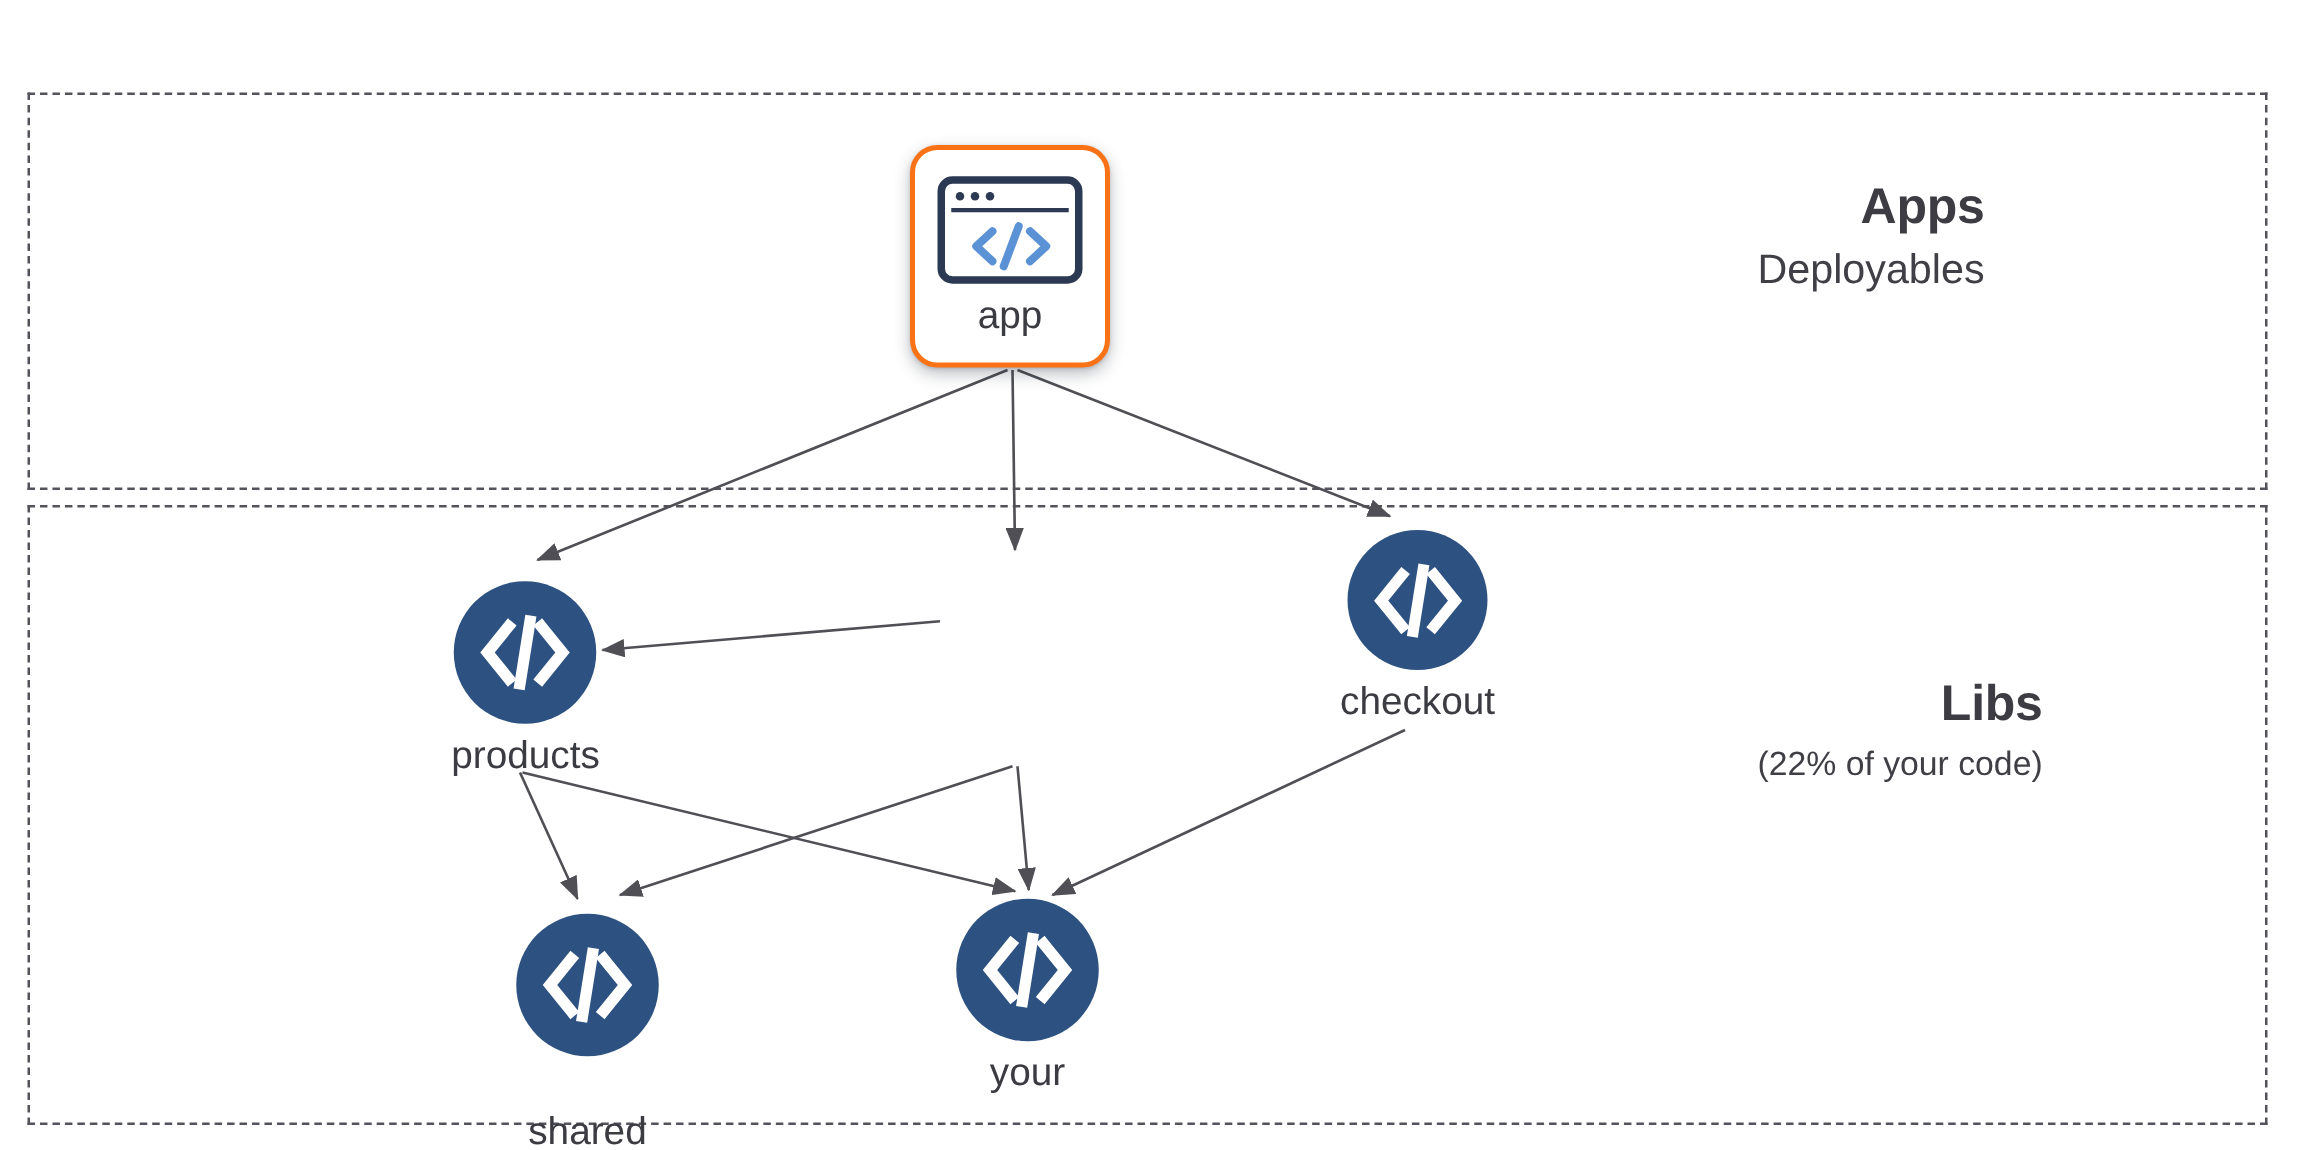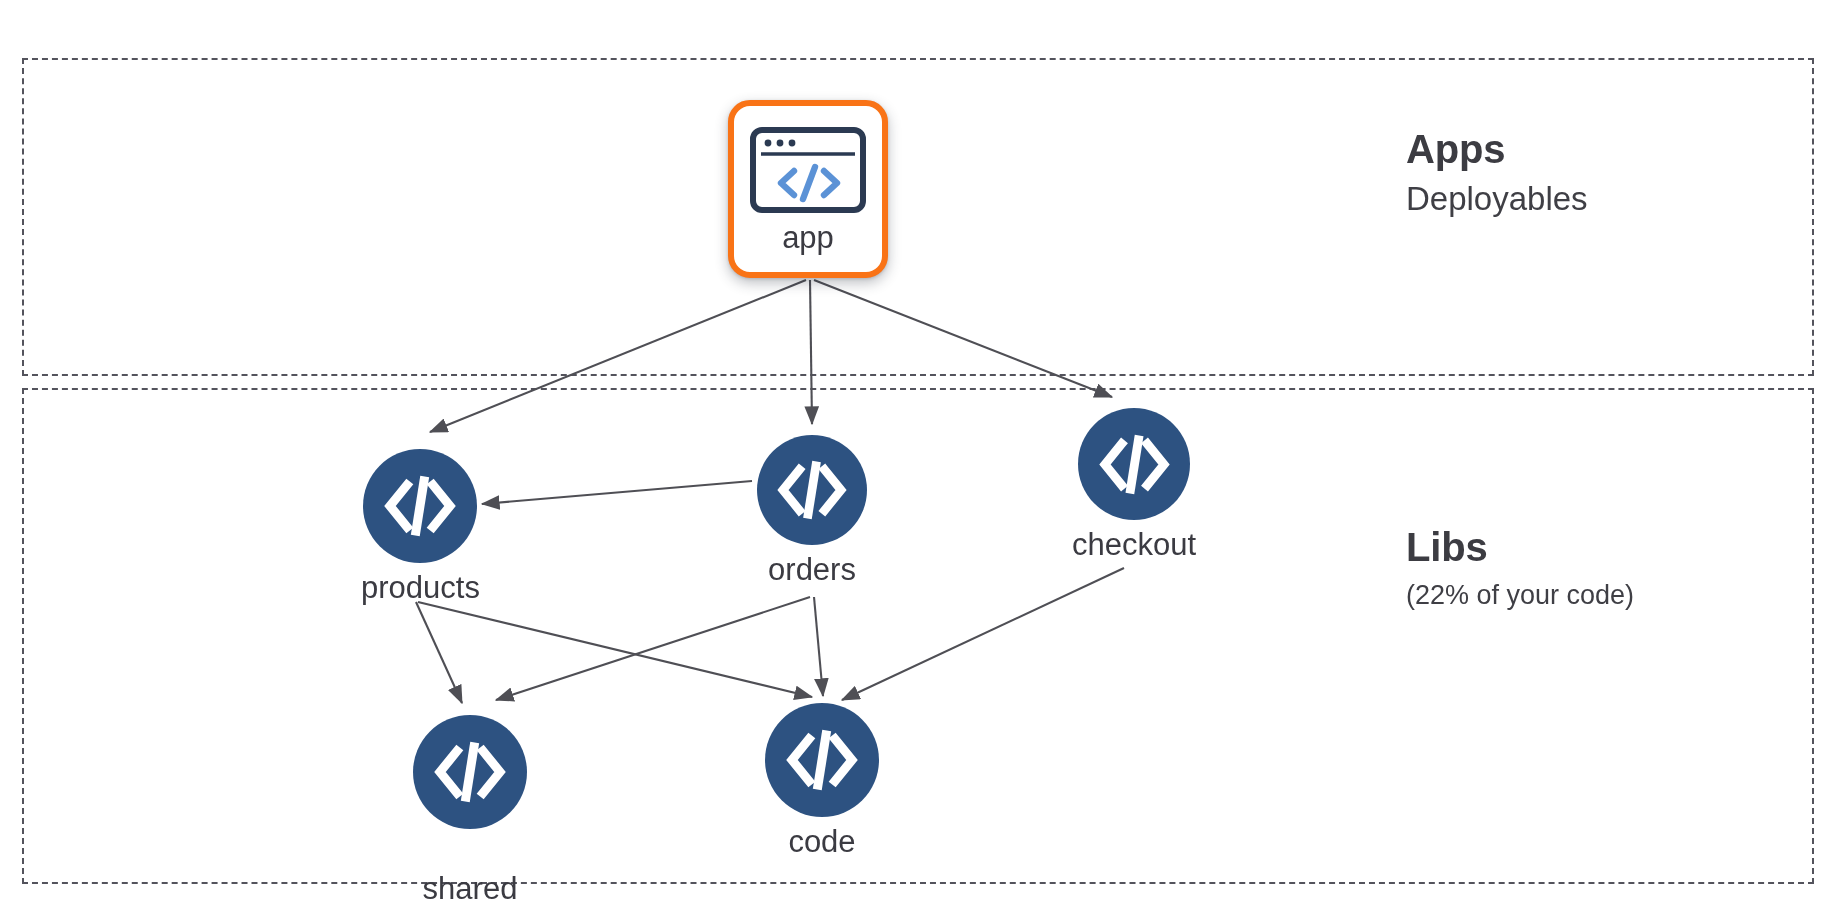--- a/index.html
+++ b/index.html
@@ -10,23 +10,24 @@
   body {
     width: 1838px;
     height: 920px;
     position: relative;
     font-family: "Liberation Sans", "DejaVu Sans", sans-serif;
     overflow: hidden;
   }
 
   #stage {
     position: absolute;
-    left: 0; top: 0;
+    left: 0; top: 16px;
     width: 1838px;
     height: 664px;
+    text-align: right;
   }
 
   
   .layer-box {
     position: absolute;
     border: 2px dashed #53535c;
     box-sizing: border-box;
     background: transparent;
   }
   #apps-box  { left: 22px; top: 58px;  width: 1792px; height: 318px; }
@@ -65,21 +66,21 @@
   }
 
   
   #app-card {
     position: absolute;
     left: 728px;
     top: 100px;
     width: 160px;
     height: 178px;
     background: #ffffff;
-    border: 6px solid #f97316;
+    border: 4px solid #f97316;
     border-radius: 22px;
     box-shadow: 0 5px 13px rgba(40,45,60,0.30), 0 1px 3px rgba(40,45,60,0.18);
     box-sizing: border-box;
     display: flex;
     flex-direction: column;
     align-items: center;
     justify-content: flex-start;
     padding-top: 20px;
   }
   .browser-icon {
@@ -184,32 +185,20 @@
         <g fill="none" stroke="#ffffff" stroke-width="9" stroke-linecap="square" stroke-linejoin="miter">
           <polyline points="24,10 7,31 24,52"></polyline>
           <polyline points="50,10 67,31 50,52"></polyline>
           <line x1="41" y1="6" x2="33" y2="56"></line>
         </g>
       </svg>
     </div>
     <div class="lib-label">products</div>
   </div>
 
-  <div class="lib-node" id="node-orders" style="left:757px; top:435px;">
-    <div class="lib-circle" style="width:110px; height:110px;">
-      <svg width="72" height="60" viewBox="0 0 74 62" xmlns="http://www.w3.org/2000/svg">
-        <g fill="none" stroke="#ffffff" stroke-width="9" stroke-linecap="square" stroke-linejoin="miter">
-          <polyline points="24,10 7,31 24,52"></polyline>
-          <polyline points="50,10 67,31 50,52"></polyline>
-          <line x1="41" y1="6" x2="33" y2="56"></line>
-        </g>
-      </svg>
-    </div>
-    <div class="lib-label">orders</div>
-  </div>
 
   <div class="lib-node" id="node-checkout" style="left:1072px; top:408px;">
     <div class="lib-circle" style="width:112px; height:112px;">
       <svg width="73" height="61" viewBox="0 0 74 62" xmlns="http://www.w3.org/2000/svg">
         <g fill="none" stroke="#ffffff" stroke-width="9" stroke-linecap="square" stroke-linejoin="miter">
           <polyline points="24,10 7,31 24,52"></polyline>
           <polyline points="50,10 67,31 50,52"></polyline>
           <line x1="41" y1="6" x2="33" y2="56"></line>
         </g>
       </svg>
@@ -233,16 +222,16 @@
   <div class="lib-node" id="node-core" style="left:765px; top:703px;">
     <div class="lib-circle" style="width:114px; height:114px;">
       <svg width="74" height="62" viewBox="0 0 74 62" xmlns="http://www.w3.org/2000/svg">
         <g fill="none" stroke="#ffffff" stroke-width="9" stroke-linecap="square" stroke-linejoin="miter">
           <polyline points="24,10 7,31 24,52"></polyline>
           <polyline points="50,10 67,31 50,52"></polyline>
           <line x1="41" y1="6" x2="33" y2="56"></line>
         </g>
       </svg>
     </div>
-    <div class="lib-label">code</div>
+    <div class="lib-label">your</div>
   </div>
 
 </div>
 
 </body></html>

